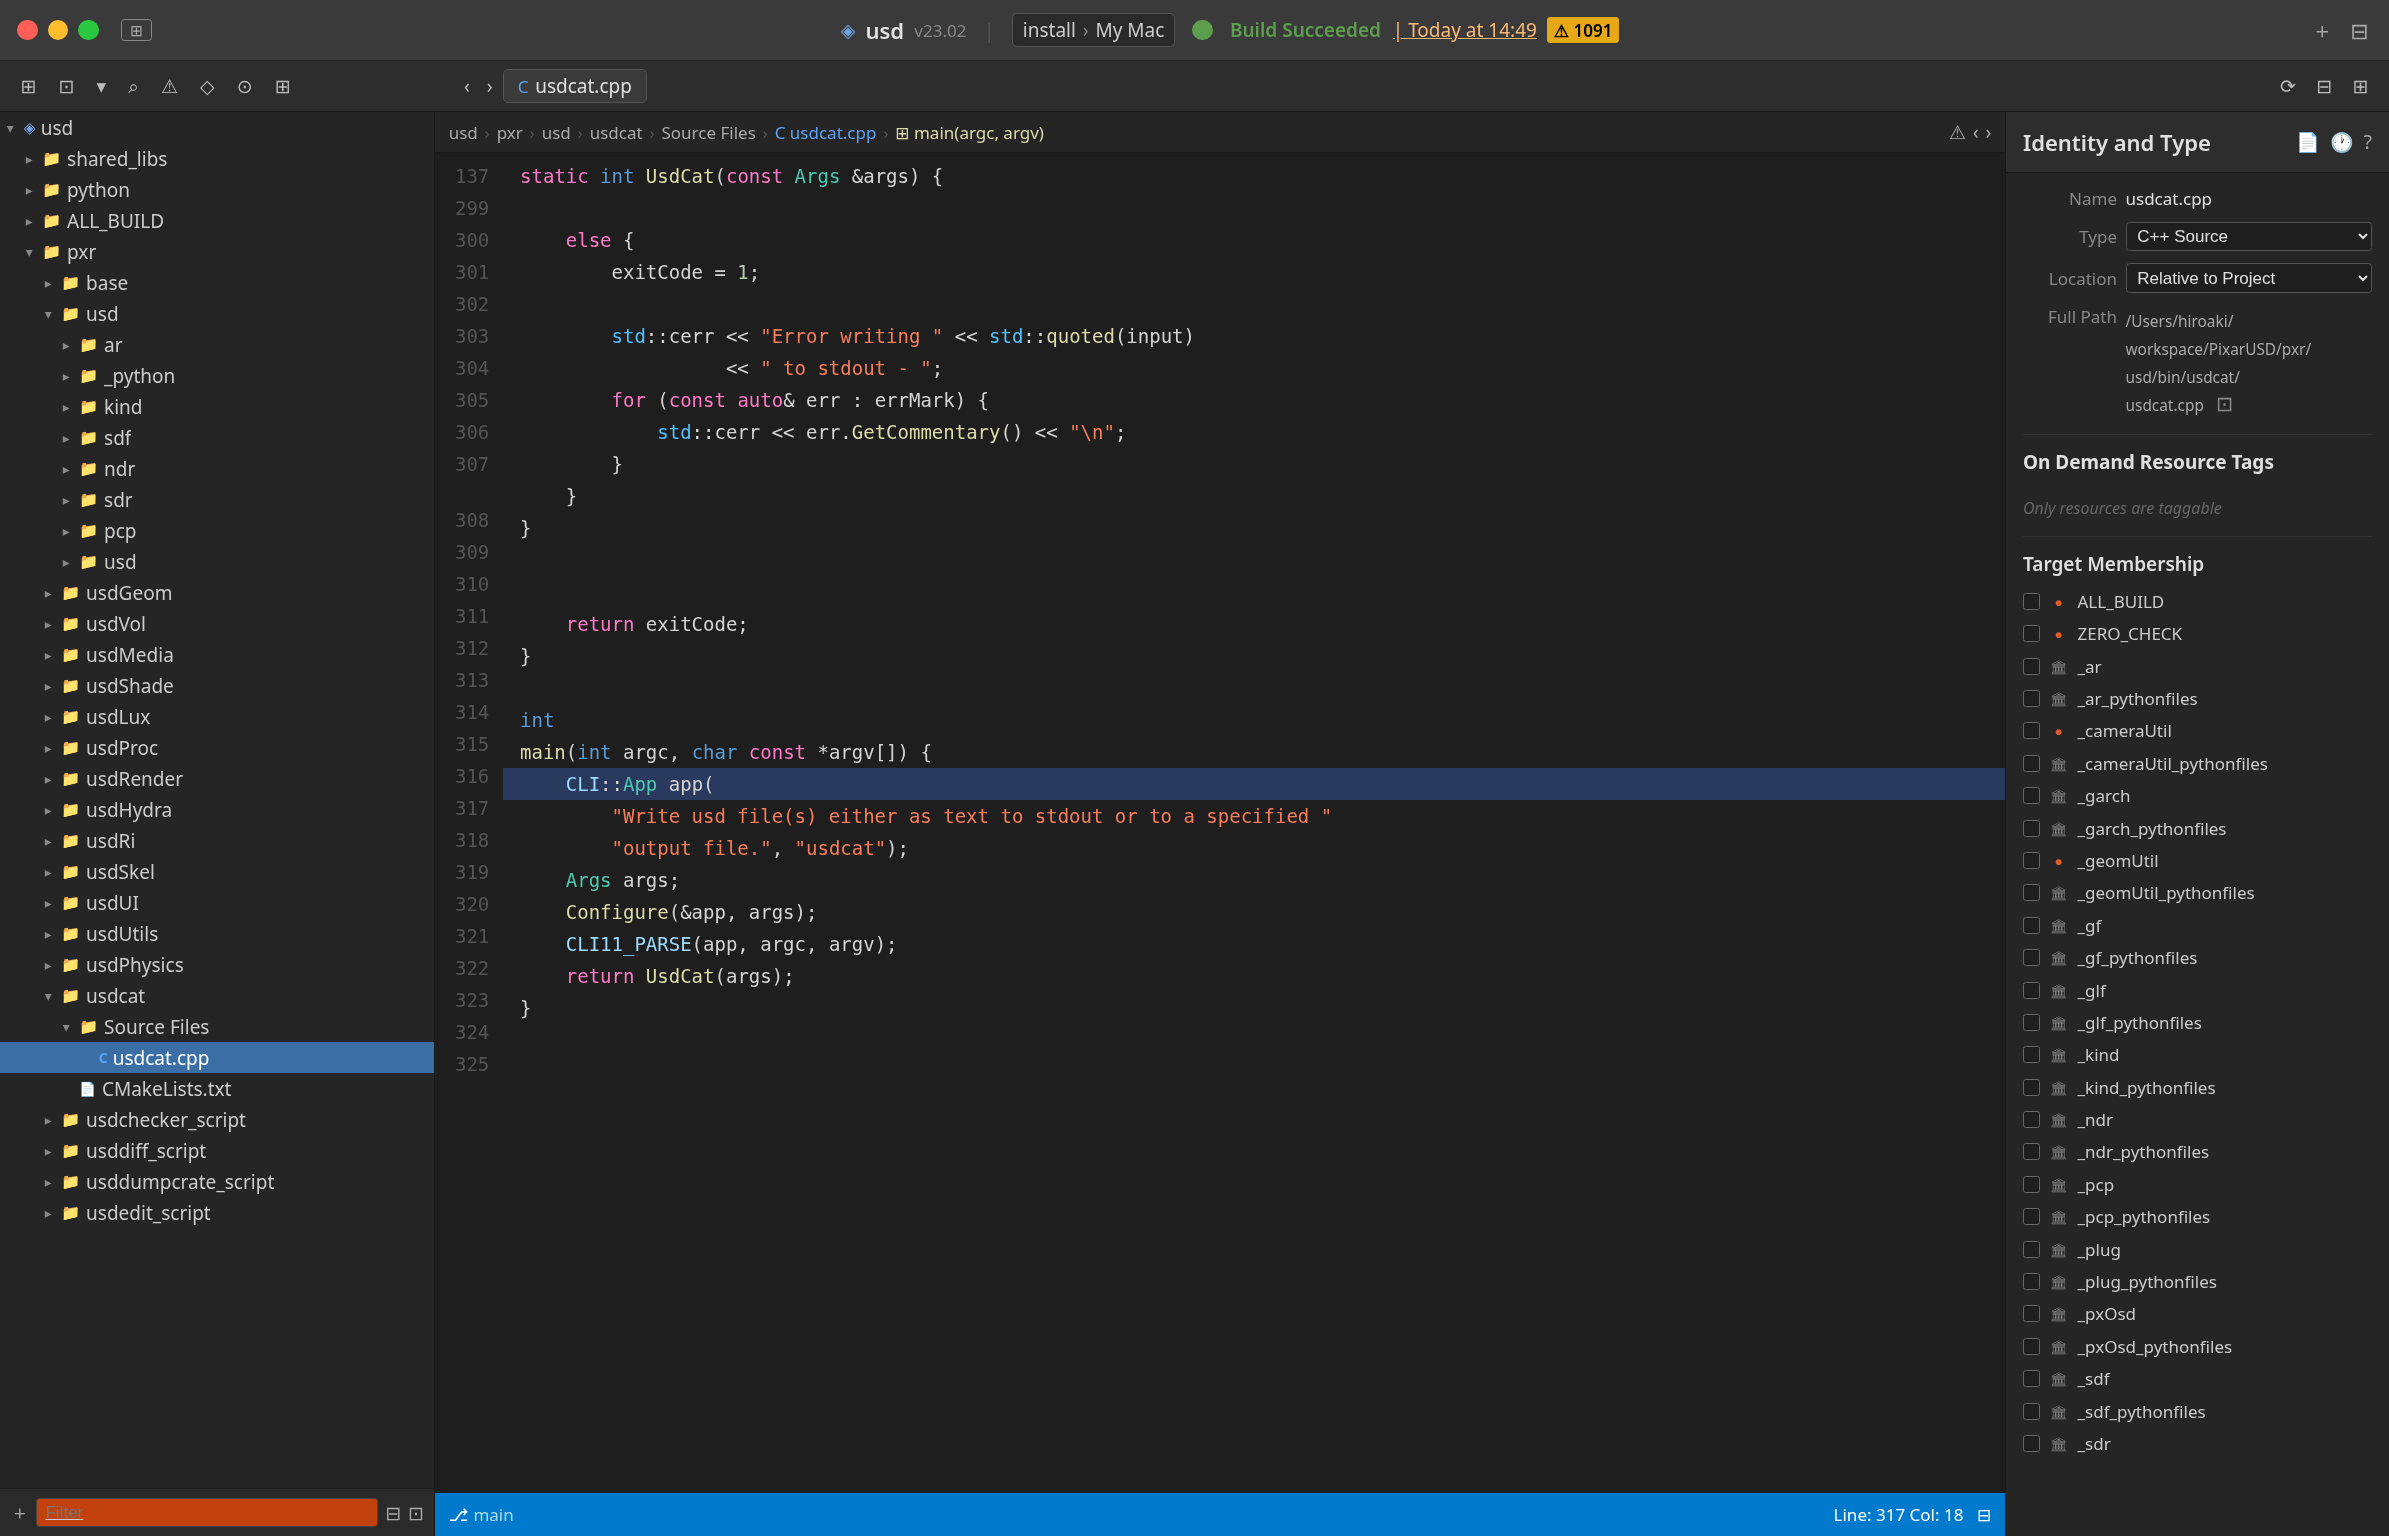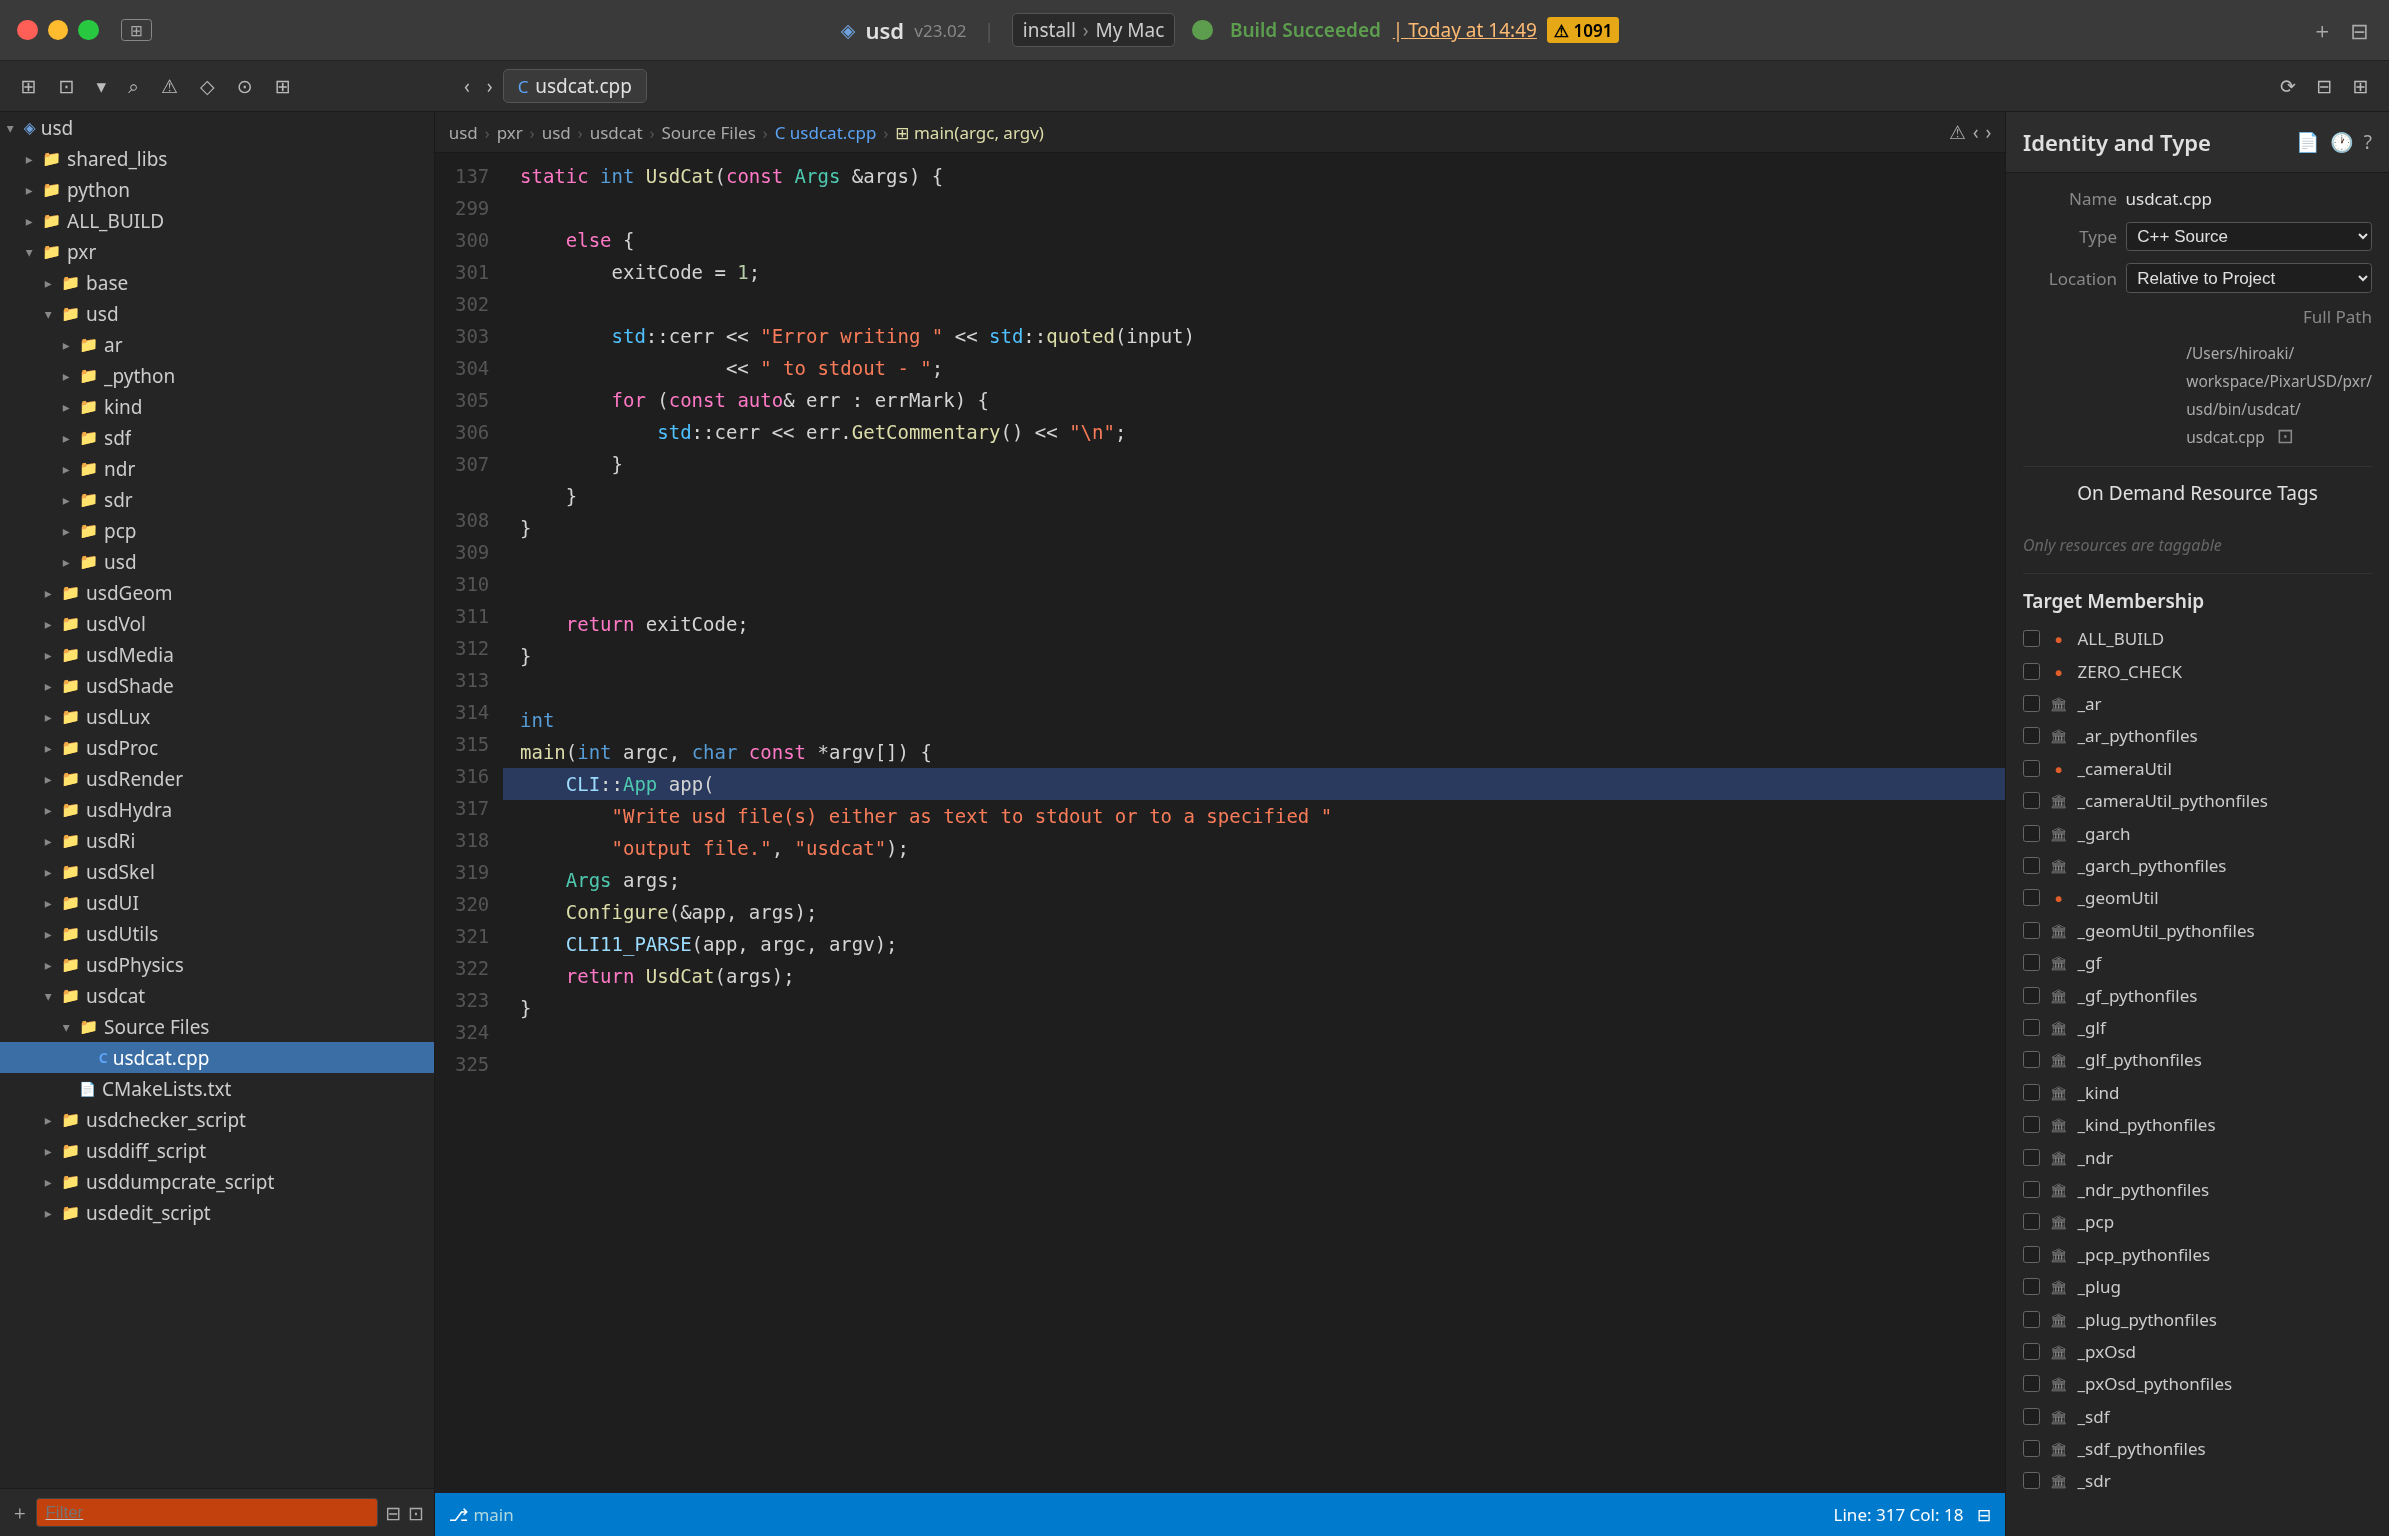--- a/index.html
+++ b/index.html
@@ -357,23 +357,22 @@
       line-height: 1.4;
     }
     .inspector-section {
       margin-top: 17px;
       padding-top: 13.7px;
       border-top: 0.9px solid #333;
     }
     .inspector-section-title {
       color: #e0e0e0;
       font-size: 19px;
-      font-weight: 400;
-      margin-bottom: 28px;
-      text-align: center;
+      font-weight: 700;
+      margin-bottom: 22px;
     }
     .tags-placeholder {
       color: #666;
       font-size: 16px;
       font-style: italic;
     }
     .inspector-section2 {
       margin-top: 17px;
       padding-top: 13.7px;
       border-top: 0.9px solid #333;
@@ -834,21 +833,21 @@
       </div>
 
       <div class="inspector-row">
         <span class="inspector-label">Location</span>
         <select class="inspector-select">
           <option>Relative to Project</option>
         </select>
       </div>
 
 
-      <div class="inspector-row" style="align-items:flex-end;flex-direction:column;">
+      <div class="inspector-row" style="align-items:flex-start;">
         <span class="inspector-label">Full Path</span>
         <div style="flex:1;">
           <span class="inspector-path">/Users/hiroaki/<br>workspace/PixarUSD/pxr/<br>usd/bin/usdcat/<br>usdcat.cpp</span>
           <span style="margin-left:6.8px;color:#888;cursor:pointer;">⊡</span>
         </div>
       </div>
 
       <div class="inspector-section">
         <div class="inspector-section-title">On Demand Resource Tags</div>
         <div class="tags-placeholder">Only resources are taggable</div>

